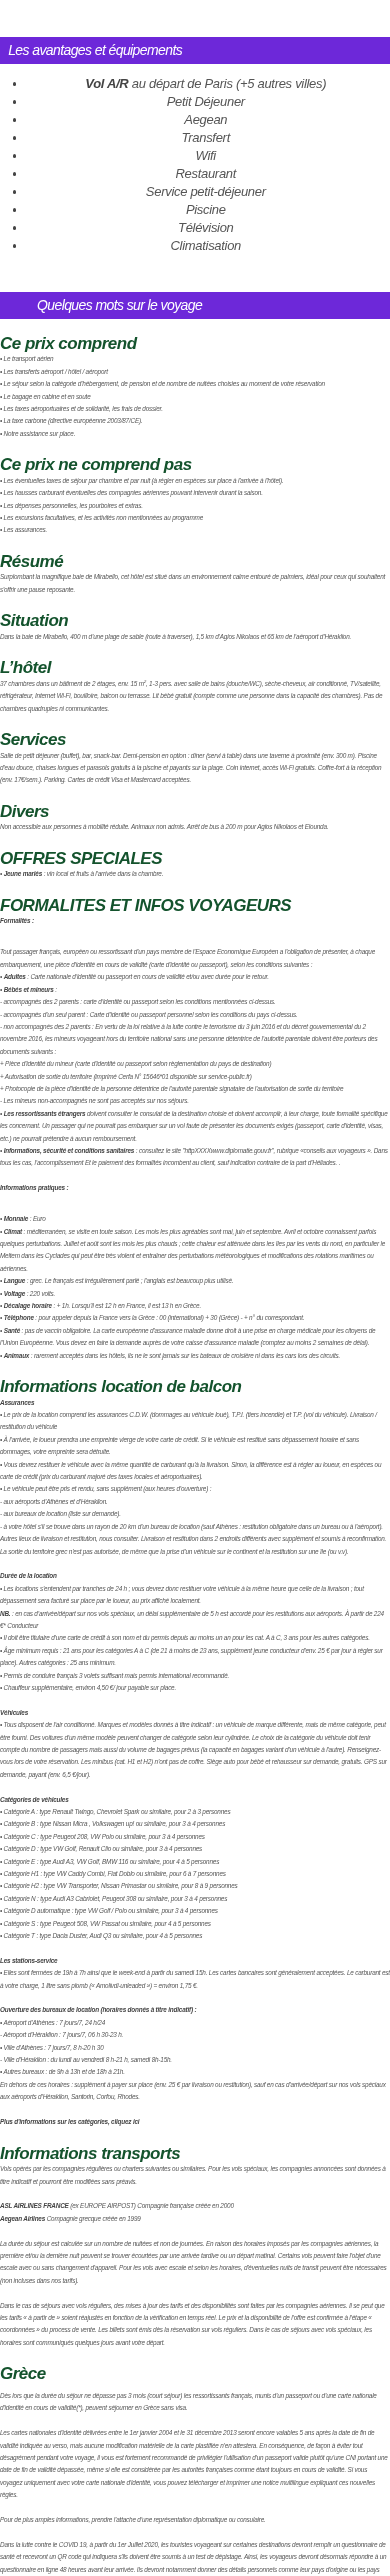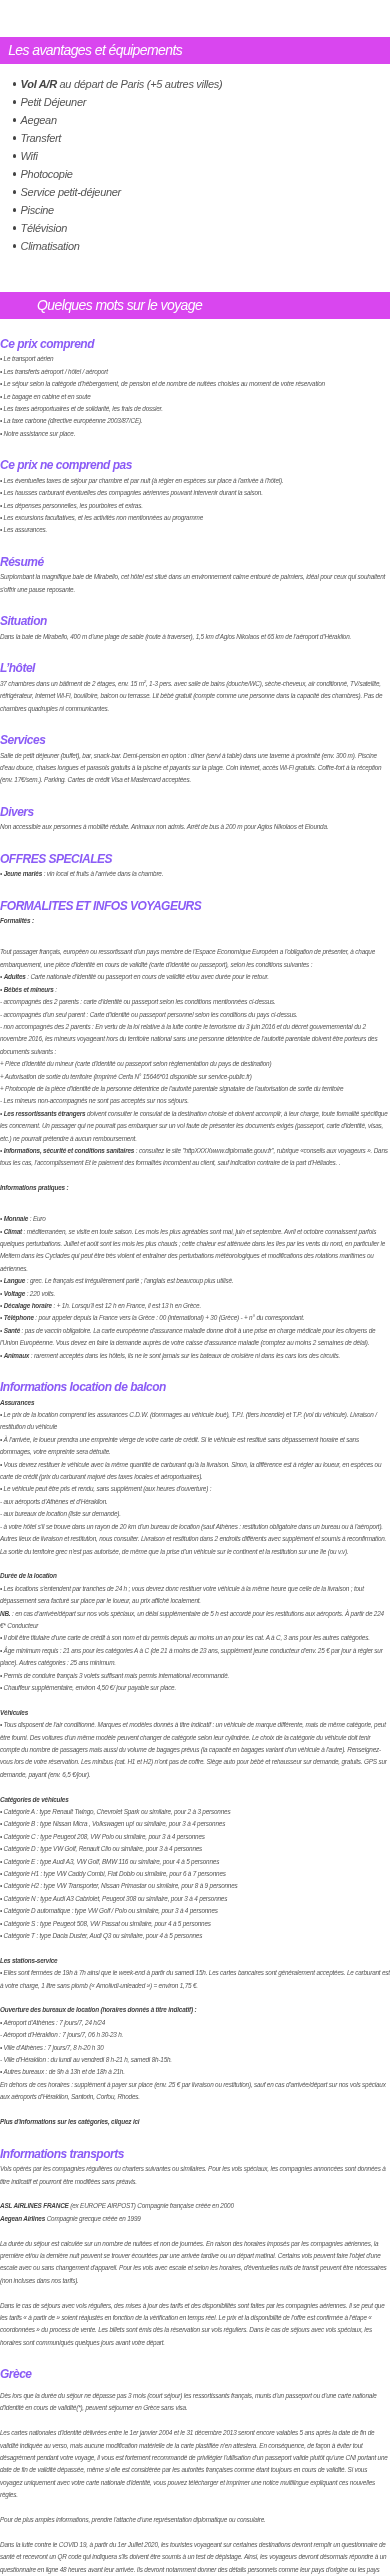--- a/index.html
+++ b/index.html
@@ -7,39 +7,39 @@
     width: 391px;
     font-family: "Liberation Sans", "DejaVu Sans", sans-serif;
     color: #555555;
     font-style: italic;
     font-size: 6.4px;
     line-height: 12.4px;
     letter-spacing: -0.2px;
   }
   .page { width: 391px; overflow: hidden; }
   .banner {
-    background: #d946ef;
+    background: #6d28d9;
     color: #ffffff;
     height: 27px;
     margin-top: 37px;
     padding-left: 8.2px;
     font-size: 14px;
     line-height: 27px;
     letter-spacing: -0.6px;
     font-style: italic;
     white-space: nowrap;
   }
   .banner.second { margin-top: 37px; padding-left: 37px; }
   ul.amen { list-style: none; margin: 11.3px 0 0 0; padding: 0 0 0 13.4px; }
-  ul.amen li { line-height: 18px; font-size: 11px; position: relative; padding-left: 7.2px; letter-spacing: -0.3px; }
+  ul.amen li { line-height: 18px; font-size: 13px; position: relative; padding-left: 7.2px; letter-spacing: -0.3px; text-align: center; }
   ul.amen li::before { content: ""; position: absolute; left: 0; top: 7.2px; width: 3.1px; height: 3.1px; border-radius: 50%; background: #444; }
   b, .b { font-weight: bold; color: #444; }
   h2.pink {
-    color: #8b5cf6;
-    font-size: 12px;
+    color: #14532d;
+    font-size: 17px;
     font-weight: bold;
     margin: 0;
     line-height: 18.6px;
     letter-spacing: -0.5px;
     white-space: nowrap;
   }
   .sec { margin-top: 16px; }
   .first-sec { margin-top: 15.5px; }
   .line { margin: 0; }
   .para { margin: 0; }
@@ -53,21 +53,21 @@
 <div class="page">
 
   <div class="banner"><span>Les avantages et équipements</span></div>
 
   <ul class="amen">
     <li><b>Vol A/R</b><span> au départ de Paris (+5 autres villes)</span></li>
     <li>Petit Déjeuner</li>
     <li>Aegean</li>
     <li>Transfert</li>
     <li>Wifi</li>
-    <li>Photocopie</li>
+    <li>Restaurant</li>
     <li>Service petit-déjeuner</li>
     <li>Piscine</li>
     <li>Télévision</li>
     <li>Climatisation</li>
   </ul>
 
   <div class="banner second"><span>Quelques mots sur le voyage</span></div>
 
   <div class="first-sec">
     <h2 class="pink">Ce prix comprend</h2>

